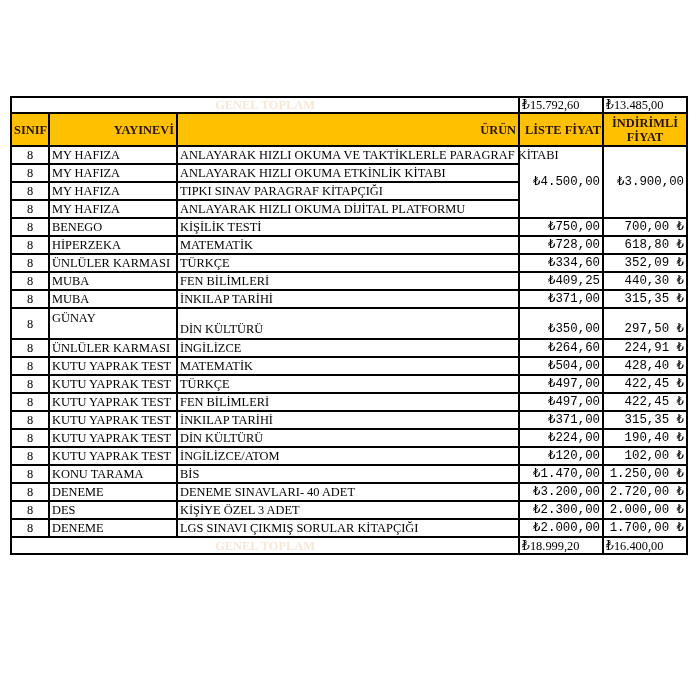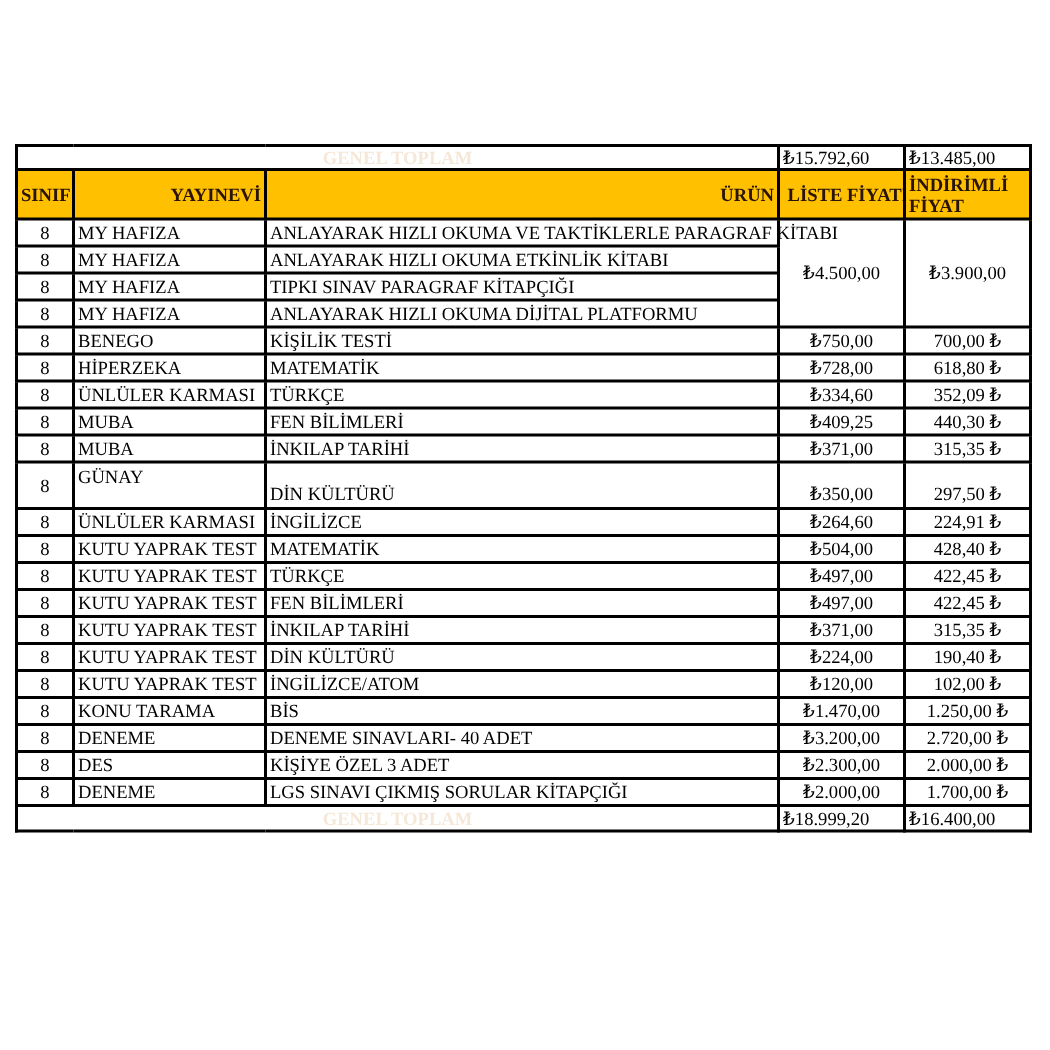--- a/index.html
+++ b/index.html
@@ -17,33 +17,33 @@
     padding:0 2px;
     font-size:12.4px;
     line-height:1.15;
     vertical-align:middle;
     overflow:hidden;
     background:#fff;
   }
   
   .c-sinif{text-align:center;}
   .c-yay,.c-urun{text-align:left;padding-left:4px;white-space:nowrap;}
-  .c-price{text-align:center;}
+  .c-price{text-align:right;font-family:Liberation Mono, monospace;}
   
   tr.header-row{height:33px;border-radius:16px;}
   .price-table th{
     background:#ffc000;
     color:#2a1405;
     font-weight:bold;
     text-align:right;
     padding-left:5px;
   }
   th.th-sinif{text-align:center;padding-left:2px;}
   th.th-liste{white-space:nowrap;overflow:hidden;}
-  th.th-indirimli{text-align:left;padding-left:2px;}
+  th.th-indirimli{text-align:center;padding-left:2px;}
   
   tr.total-row-top{height:13px;}
   tr.total-row-bottom{height:17px;}
   .total-label{
     background:#ab5e28;
     color:#f6e8d8;
     font-weight:bold;
     text-align:center;
     font-size:12.6px;
     margin-left:17px;

